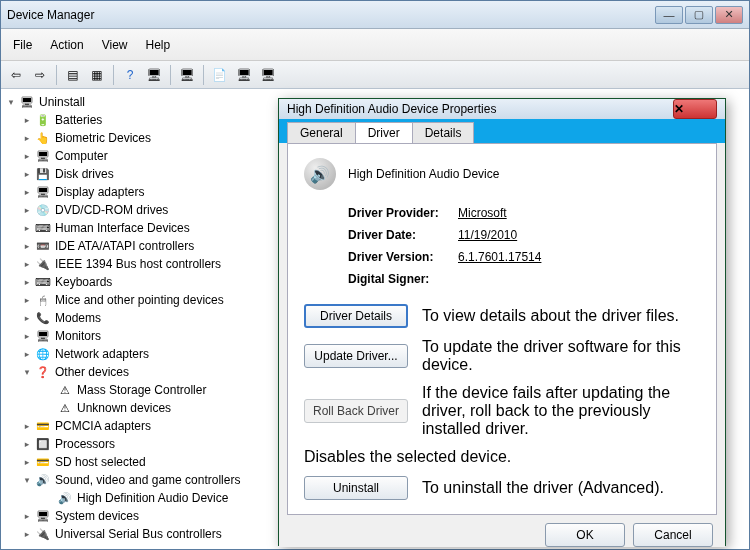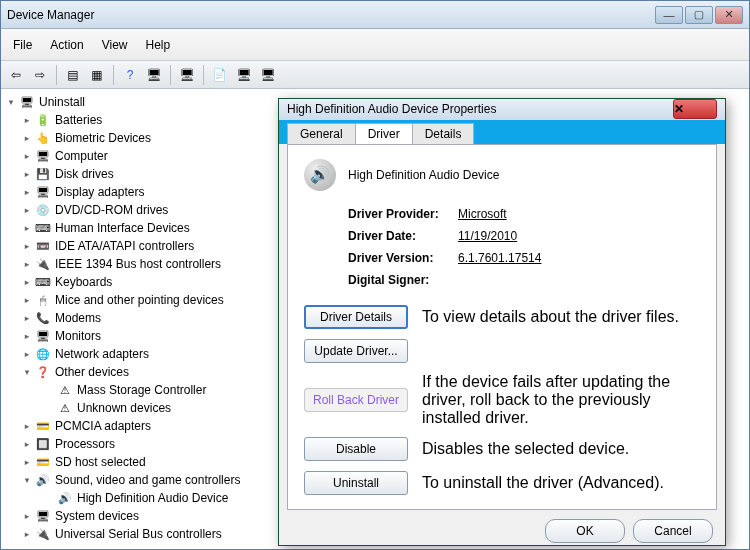--- a/index.html
+++ b/index.html
@@ -44,24 +44,24 @@
 .devicon { width: 32px; height: 32px; border-radius: 50%; background: radial-gradient(circle at 35% 30%, #eee, #aaa); display: flex; align-items: center; justify-content: center; font-size: 16px; }
 
 .proprow { display: flex; margin-bottom: 8px; font-size: 12px; }
 .proprow .k { width: 110px; font-weight: bold; }
 .proprow .v { flex: 1; text-decoration: underline; }
 
 .actrow { display: flex; align-items: center; gap: 14px; margin-top: 10px; }
 .actrow .desc { flex: 1; font-size: 16px; }
 .dbtn { width: 104px; height: 24px; border: 1px solid #8a9aad; background: linear-gradient(#fdfdfd, #e3e9ef); border-radius: 3px; cursor: pointer; font-size: 12px; text-align: center; line-height: 22px; }
 .dbtn.focus { border: 2px solid #3a78c8; line-height: 20px; }
-.dbtn.disabled { color: #8b5cf6; border-color: #c4c8cc; background: #f2f2f2; cursor: default; }
+.dbtn.disabled { color: #404040; border-color: #c4c8cc; background: #f2f2f2; cursor: default; }
 
 .dlgfooter { height: 40px; display: flex; align-items: center; justify-content: flex-end; gap: 8px; padding: 0 12px; background: #f0f0f0; }
-.fbtn { width: 80px; height: 24px; border: 1px solid #8a9aad; background: linear-gradient(#fdfdfd, #e3e9ef); border-radius: 10px; cursor: pointer; font-size: 12px; text-align: center; line-height: 22px; }
+.fbtn { width: 80px; height: 24px; border: 1px solid #8a9aad; background: linear-gradient(#fdfdfd, #e3e9ef); border-radius: 3px; cursor: pointer; font-size: 12px; text-align: center; line-height: 22px; }
 </style>
 </head>
 <body>
 
 <div class="main-window">
   <div class="titlebar">
     <span class="title">Device Manager</span>
     <div class="winbtns">
       <div class="winbtn">—</div>
       <div class="winbtn">▢</div>
@@ -278,27 +278,27 @@
           <div class="k">Digital Signer:</div>
         </div>
     </div>
 
     <div class="actrow">
       <div class="dbtn focus">Driver Details</div>
       <div class="desc">To view details about the driver files.</div>
     </div>
     <div class="actrow">
       <div class="dbtn">Update Driver...</div>
+      <div class="desc">To update the driver software for this device.</div>
     </div>
     <div class="actrow">
       <div class="dbtn disabled">Roll Back Driver</div>
       <div class="desc">If the device fails after updating the driver, roll back to the previously installed driver.</div>
     </div>
     <div class="actrow">
-      <div class="dbtn">Disable</div>
       <div class="desc">Disables the selected device.</div>
     </div>
     <div class="actrow">
       <div class="dbtn">Uninstall</div>
       <div class="desc">To uninstall the driver (Advanced).</div>
     </div>
   </div>
   <div class="dlgfooter">
     <div class="fbtn">OK</div>
     <div class="fbtn">Cancel</div>

